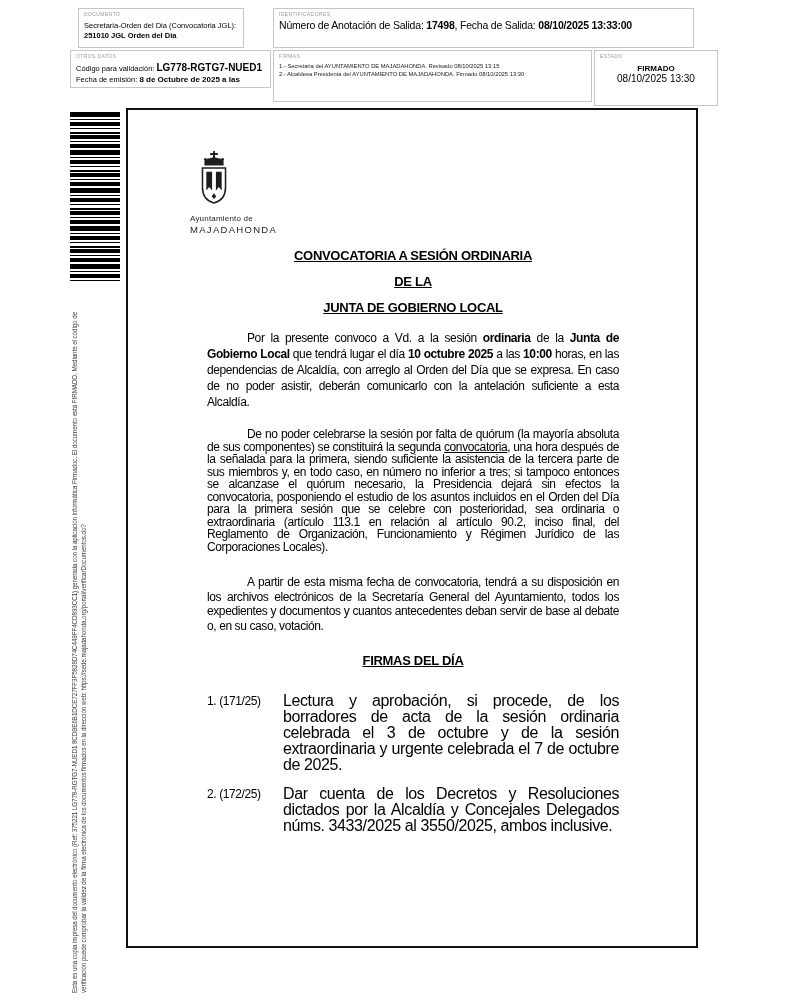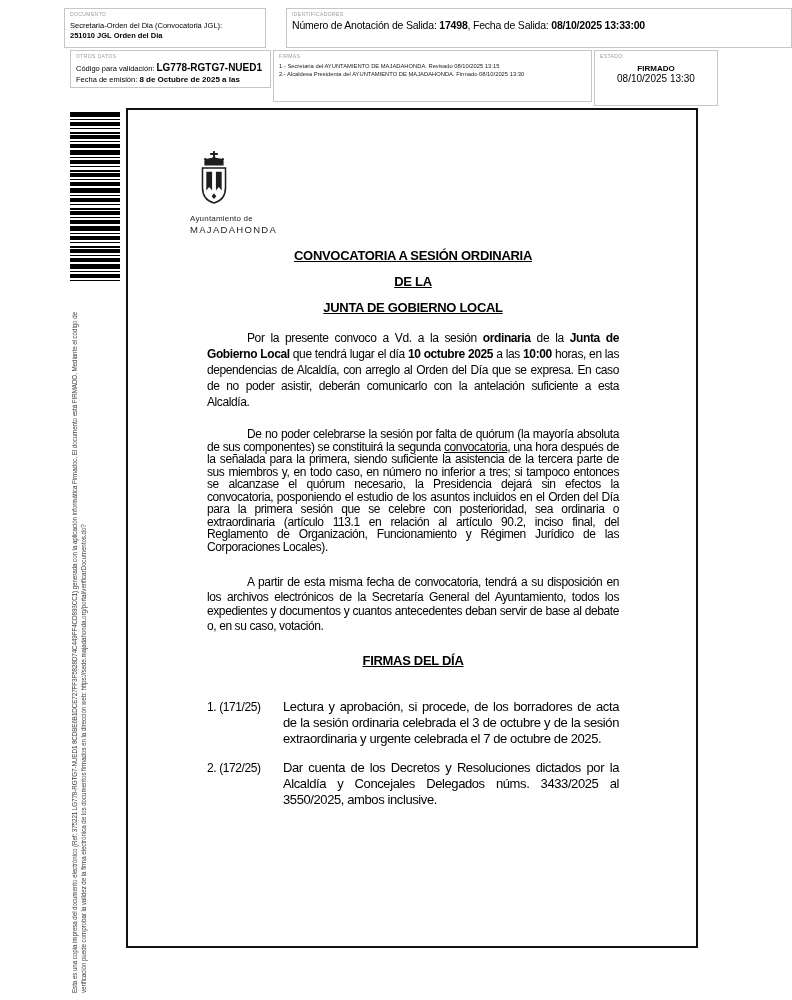--- a/index.html
+++ b/index.html
@@ -2,22 +2,22 @@
 <html><head>
 <meta charset="utf-8">
 <style>
   * { margin:0; padding:0; box-sizing:border-box; }
   html,body { width:792px; height:1000px; background:#ffffff; overflow:hidden; }
   body { font-family:"Liberation Sans", sans-serif; color:#000; position:relative; }
 
   
   .meta-box { position:absolute; border:1px solid #c6c6c6; background:#fff; padding:2px 5px; overflow:hidden; }
   .meta-label { font-size:5px; color:#9a9a9a; letter-spacing:.4px; line-height:7px; }
-  #box-documento   { left:64px;  top:8px;  width:202px; height:40px; }
-  #box-identificadores { left:286px; top:8px;  width:506px; height:40px; }
+  #box-documento   { left:78px;  top:8px;  width:166px; height:40px; }
+  #box-identificadores { left:273px; top:8px;  width:421px; height:40px; }
   #box-otros       { left:70px;  top:50px; width:201px; height:38px; }
   #box-firmas      { left:273px; top:50px; width:319px; height:52px; }
   #box-estado      { left:594px; top:50px; width:124px; height:56px; }
 
   .doc-line1 { font-size:7.5px; line-height:10px; margin-top:3px; }
   .doc-line2 { font-size:7.5px; line-height:10px; font-weight:bold; }
 
   .ident-text { font-size:10.5px; line-height:13px; margin-top:1px; letter-spacing:-.2px; }
   .ident-text b { font-weight:bold; }
 
@@ -61,25 +61,25 @@
 
   .body-par { font-size:12px; letter-spacing:-.4px; text-align:justify; text-indent:40px; color:#000; }
   .p1 { line-height:16px;  margin-top:14px; }
   .p2 { line-height:12.5px; margin-top:18px; }
   .p3 { line-height:14.5px; margin-top:22px; }
   .body-par b { font-weight:bold; }
   .u-bold { font-weight:normal; text-decoration:underline; }
 
   .orden-heading { margin-top:20px; margin-bottom:0; }
 
-  .orden-list { margin-top:30px; }
+  .orden-list { margin-top:24px; }
   .orden-item { display:flex; margin-top:13px; }
   .orden-item:first-child { margin-top:0; }
   .orden-num { width:62px; flex:0 0 62px; font-size:12px; letter-spacing:-.4px; line-height:16px; white-space:nowrap; }
-  .orden-text { flex:1; margin-left:14px; font-size:13px; letter-spacing:-.4px; line-height:16px; text-align:justify; }
+  .orden-text { flex:1; margin-left:14px; font-size:16px; letter-spacing:-.4px; line-height:16px; text-align:justify; }
 </style>
 </head>
 <body>
 
 <div class="meta-box" id="box-documento">
   <div class="meta-label">DOCUMENTO</div>
   <div class="doc-line1">Secretaria-Orden del Dia (Convocatoria JGL):</div>
   <div class="doc-line2">251010 JGL Orden del Dia</div>
 </div>
 

